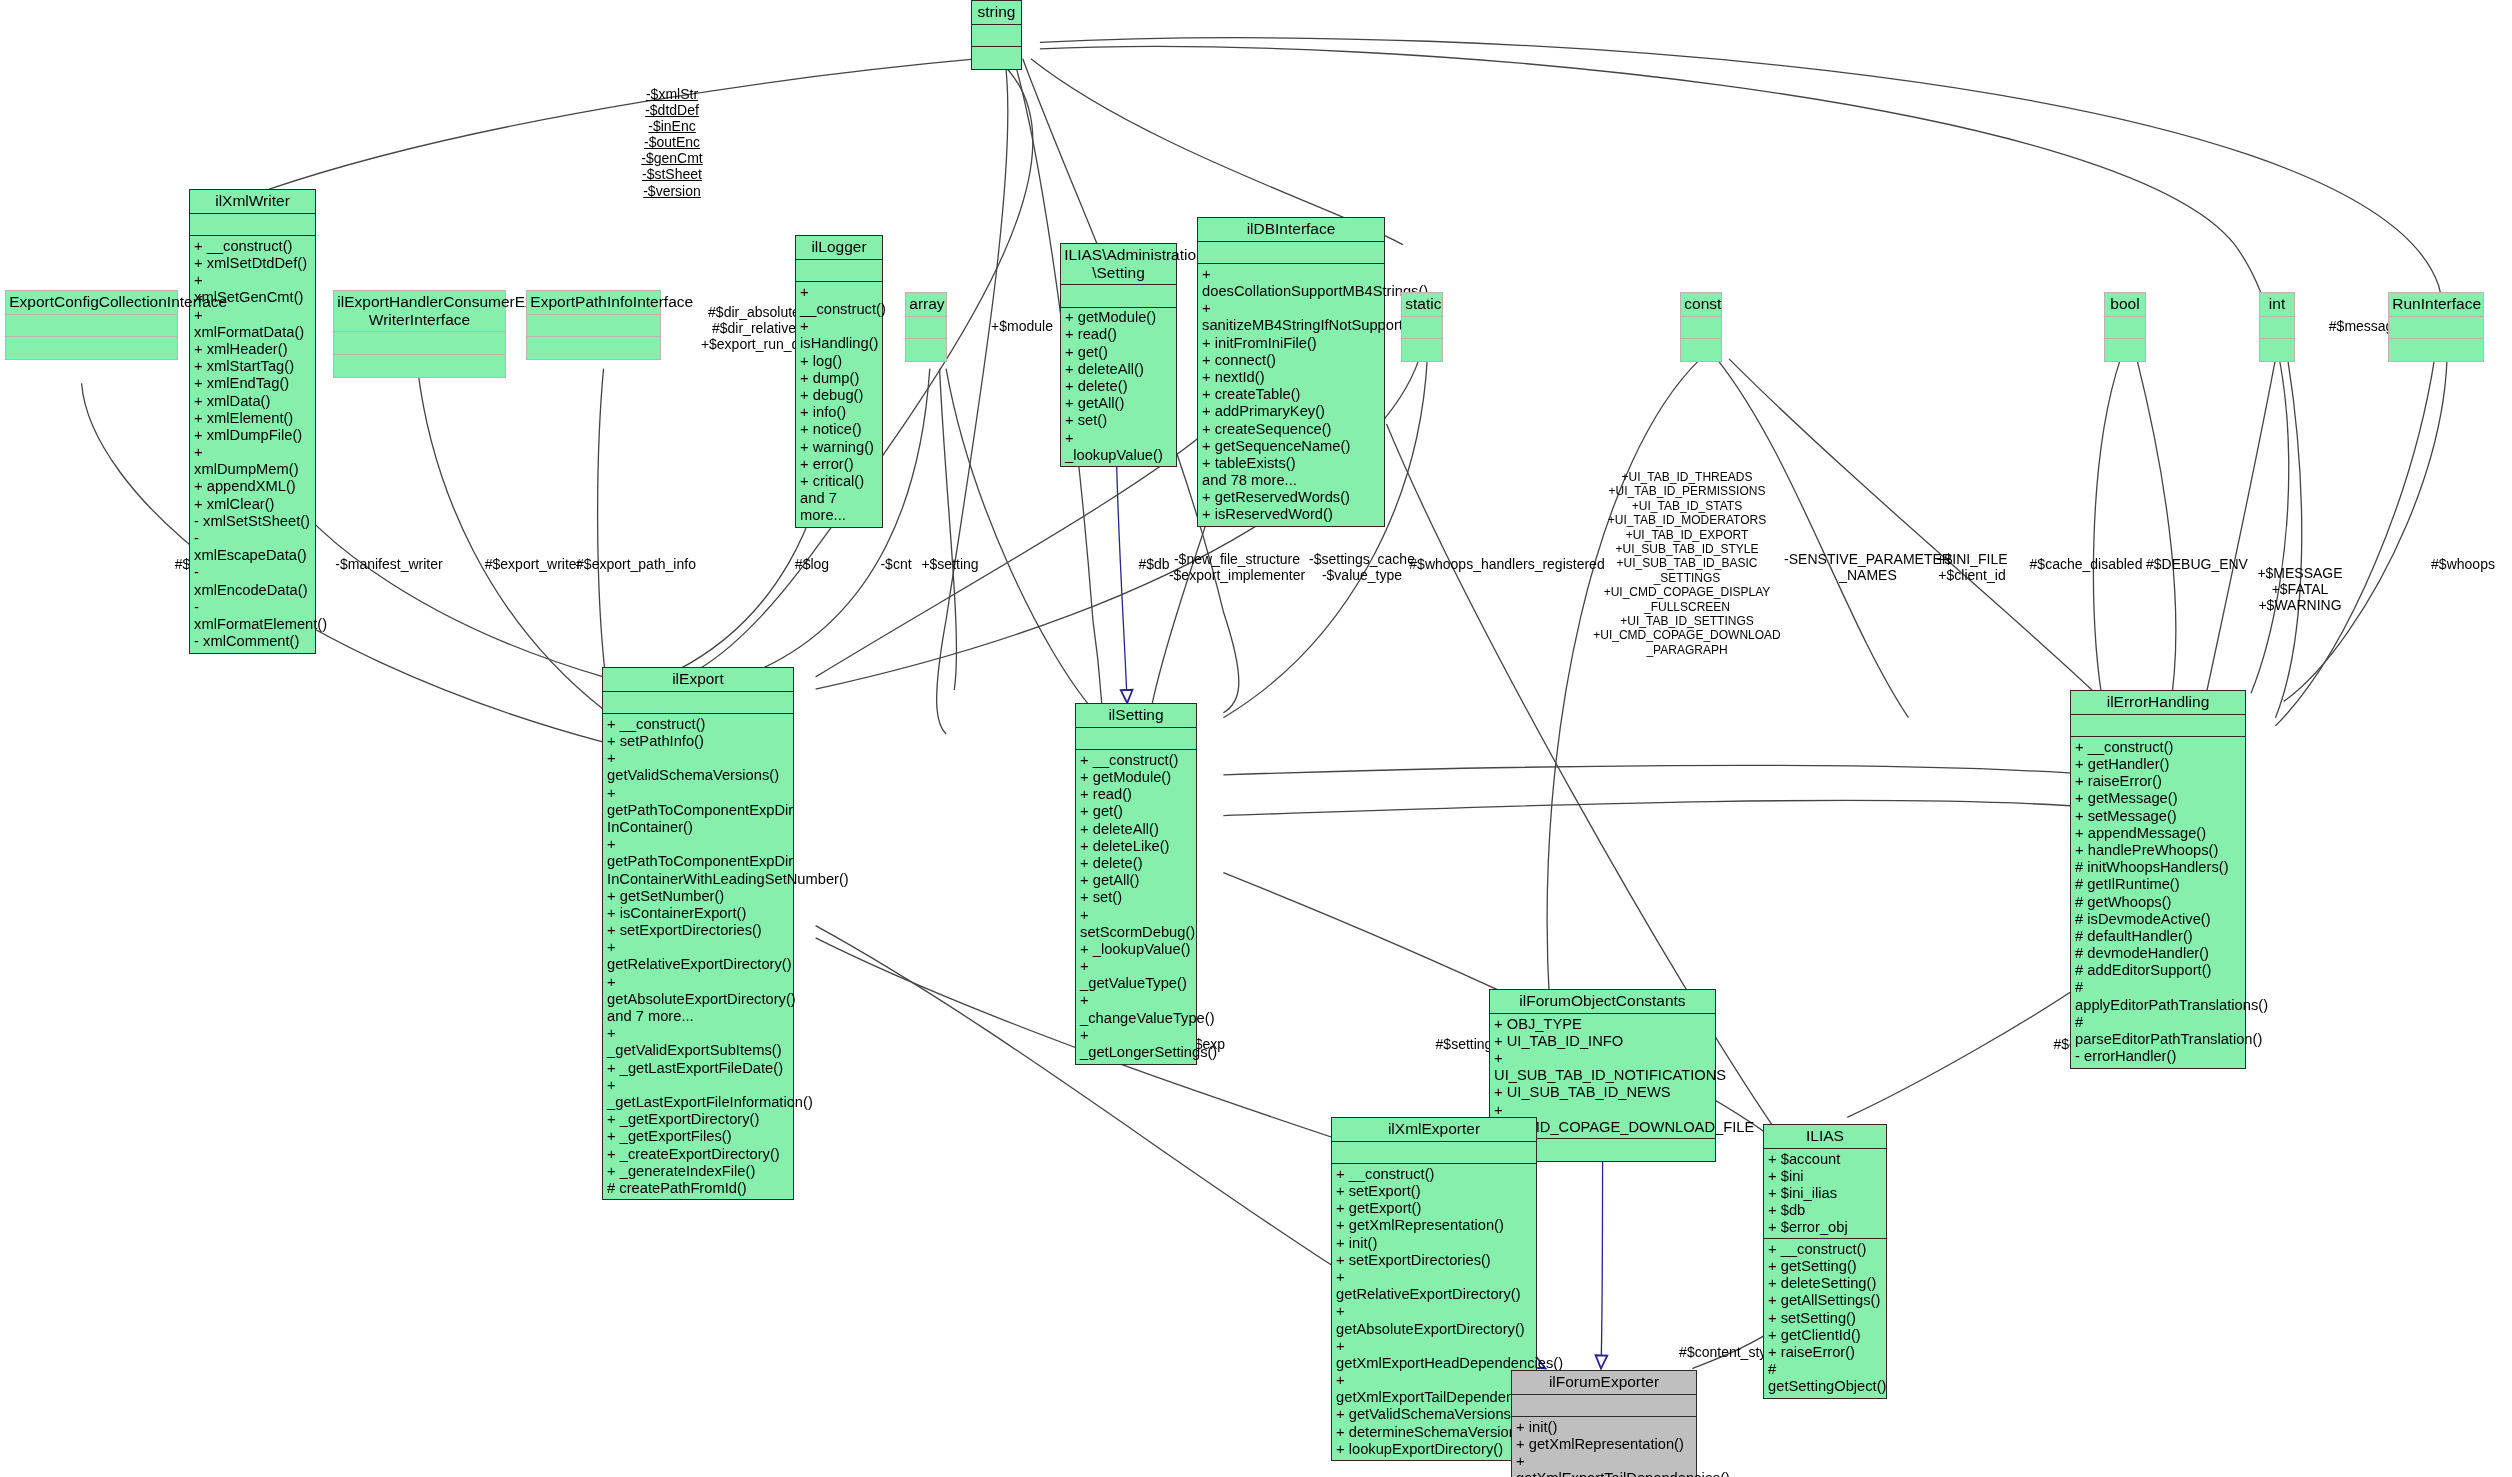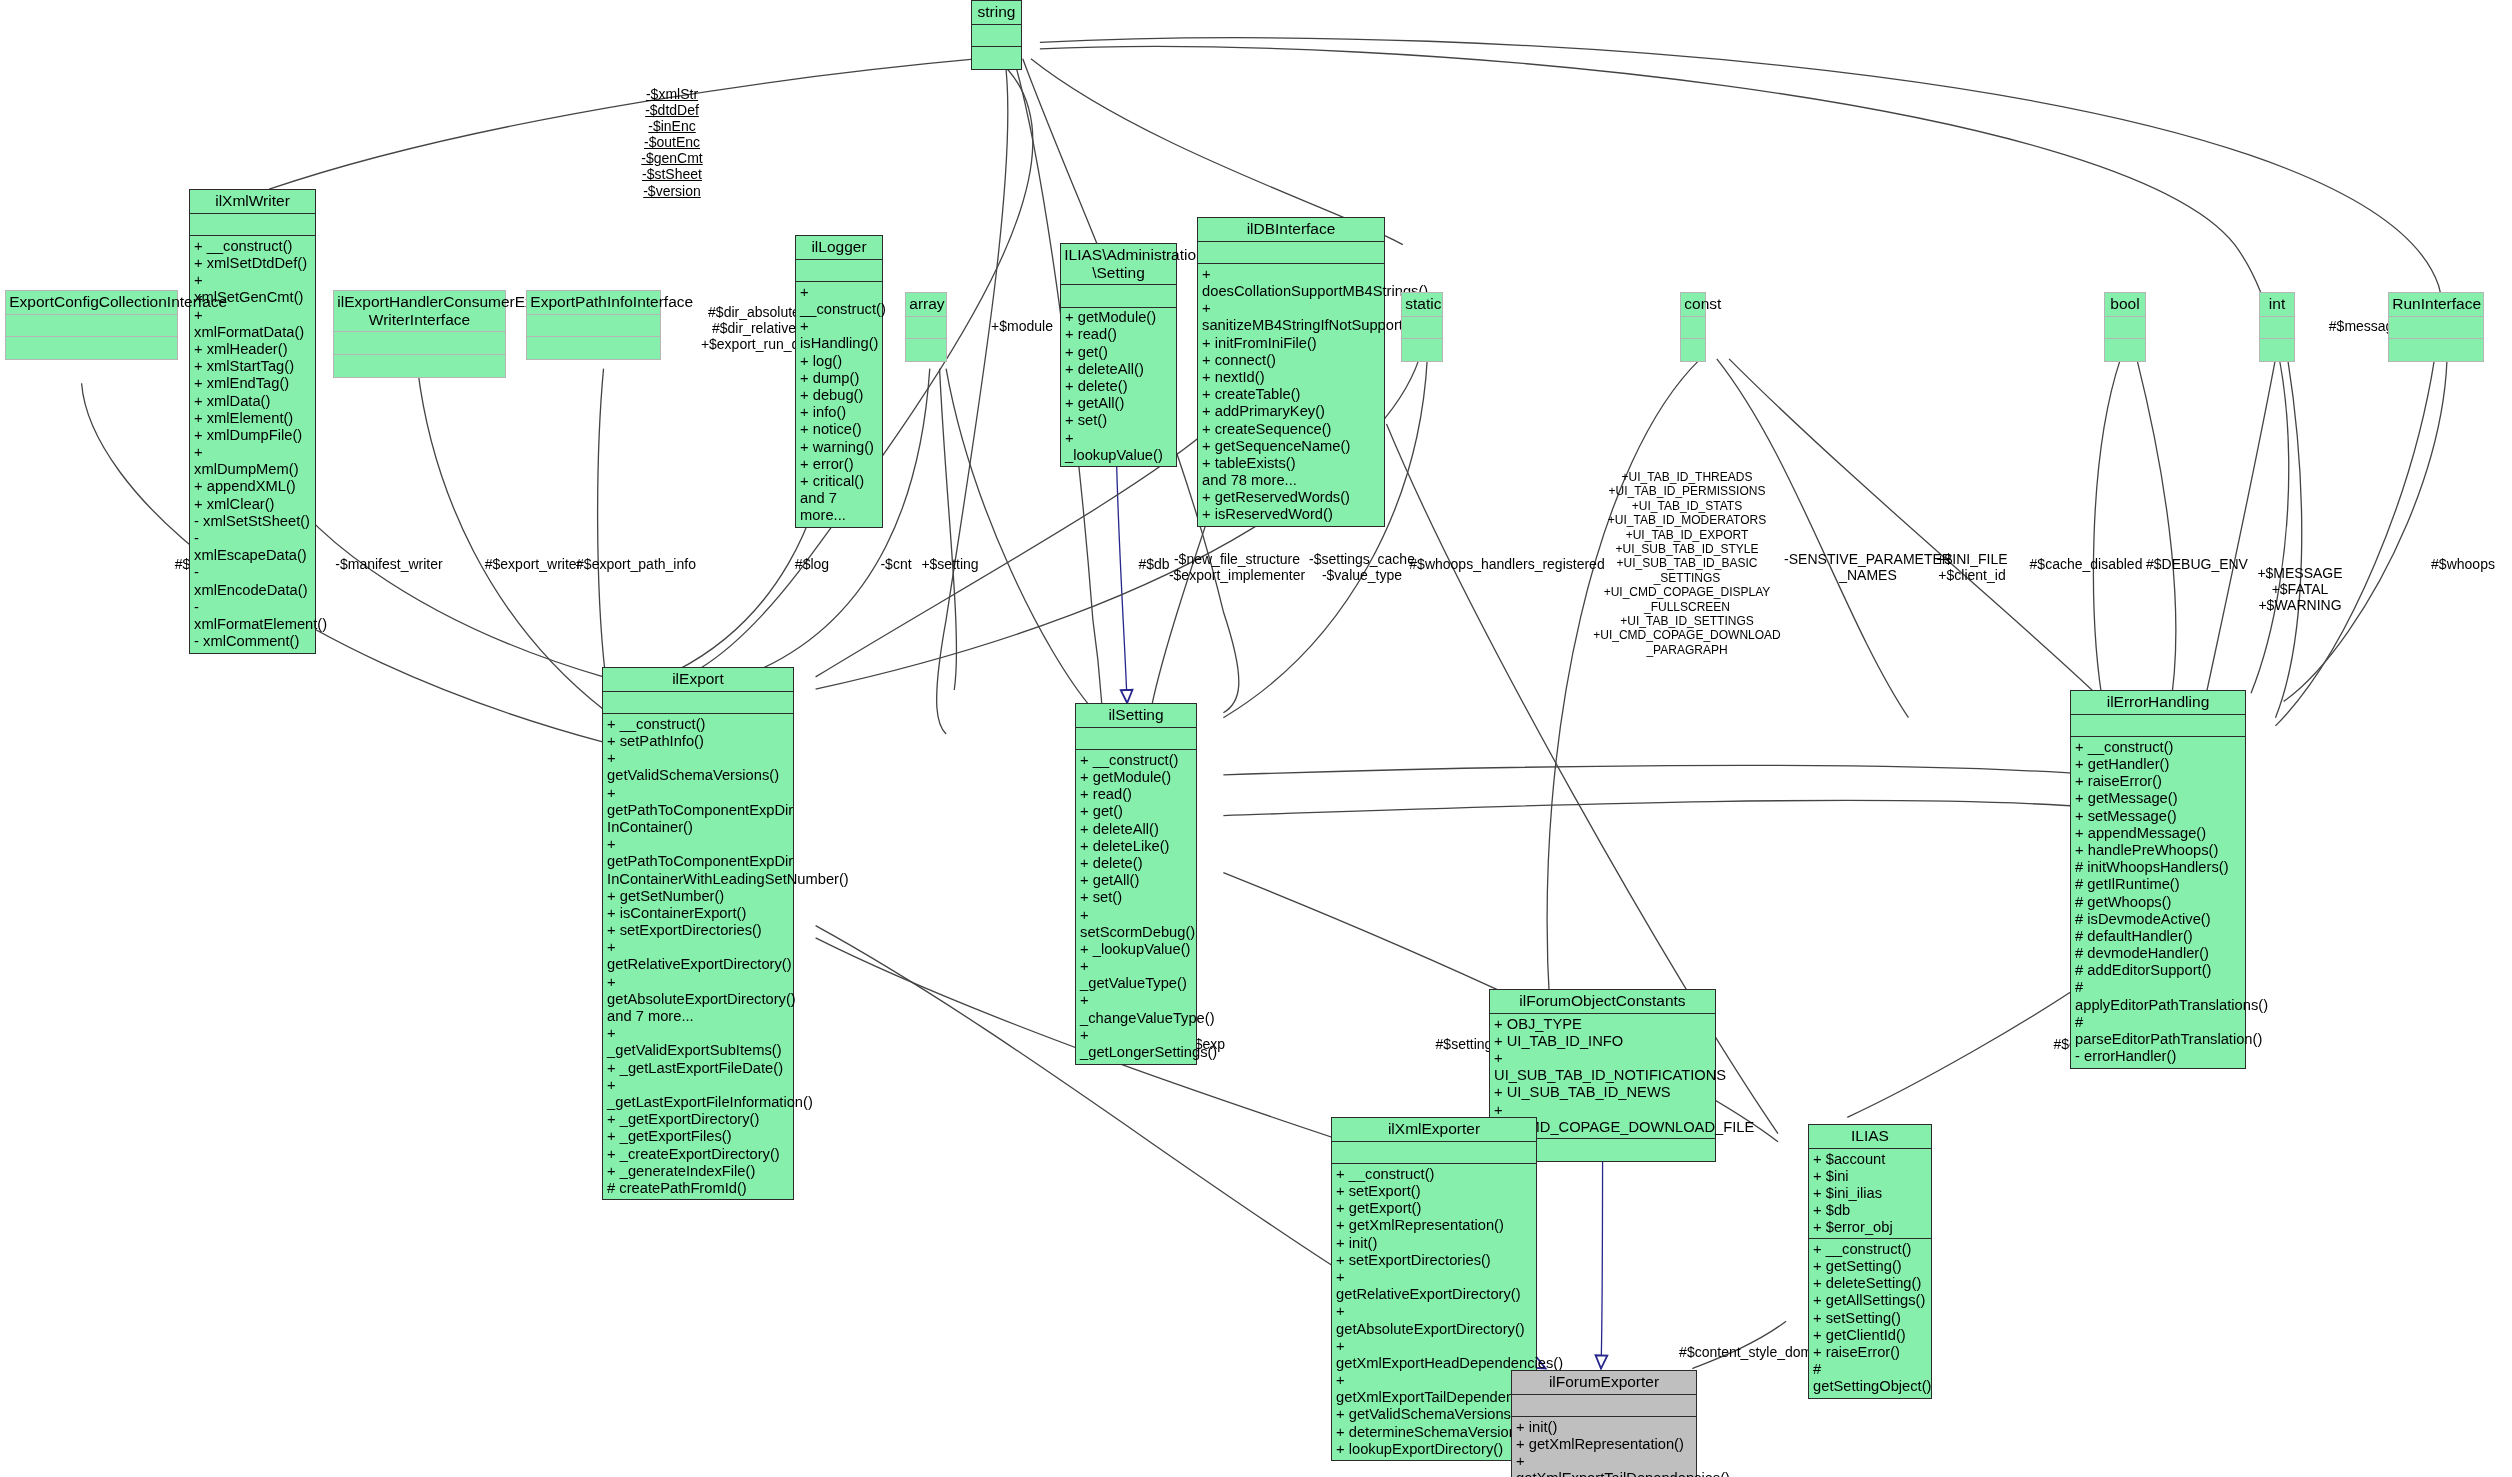--- a/index.html
+++ b/index.html
@@ -275,21 +275,21 @@
         <div>+ isReservedWord()</div>
       </div>
   </div>
 
   <div class="node gray-border centered" style="left:1401px; top:292px; width:42px;">
     <div class="title">static</div>
     <div class="attrs"></div>
     <div class="ops"></div>
   </div>
 
-  <div class="node gray-border centered" style="left:1680px; top:292px; width:26px;">
+  <div class="node gray-border centered" style="left:1680px; top:292px; width:42px;">
     <div class="title">const</div>
     <div class="attrs"></div>
     <div class="ops"></div>
   </div>
 
   <div class="node gray-border centered" style="left:2104px; top:292px; width:42px;">
     <div class="title">bool</div>
     <div class="attrs"></div>
     <div class="ops"></div>
   </div>
@@ -404,21 +404,21 @@
         <div>+ getRelativeExportDirectory()</div>
         <div>+ getAbsoluteExportDirectory()</div>
         <div>+ getXmlExportHeadDependencies()</div>
         <div>+ getXmlExportTailDependencies()</div>
         <div>+ getValidSchemaVersions()</div>
         <div>+ determineSchemaVersion()</div>
         <div>+ lookupExportDirectory()</div>
       </div>
   </div>
 
-  <div class="node" style="left:1763px; top:1124px; width:124px;margin-left:45px;">
+  <div class="node" style="left:1763px; top:1124px; width:124px;">
     <div class="title">ILIAS</div>
     <div class="attrs">
         <div>+ $account</div>
         <div>+ $ini</div>
         <div>+ $ini_ilias</div>
         <div>+ $db</div>
         <div>+ $error_obj</div>
       </div>
     <div class="ops">
         <div>+ __construct()</div>

